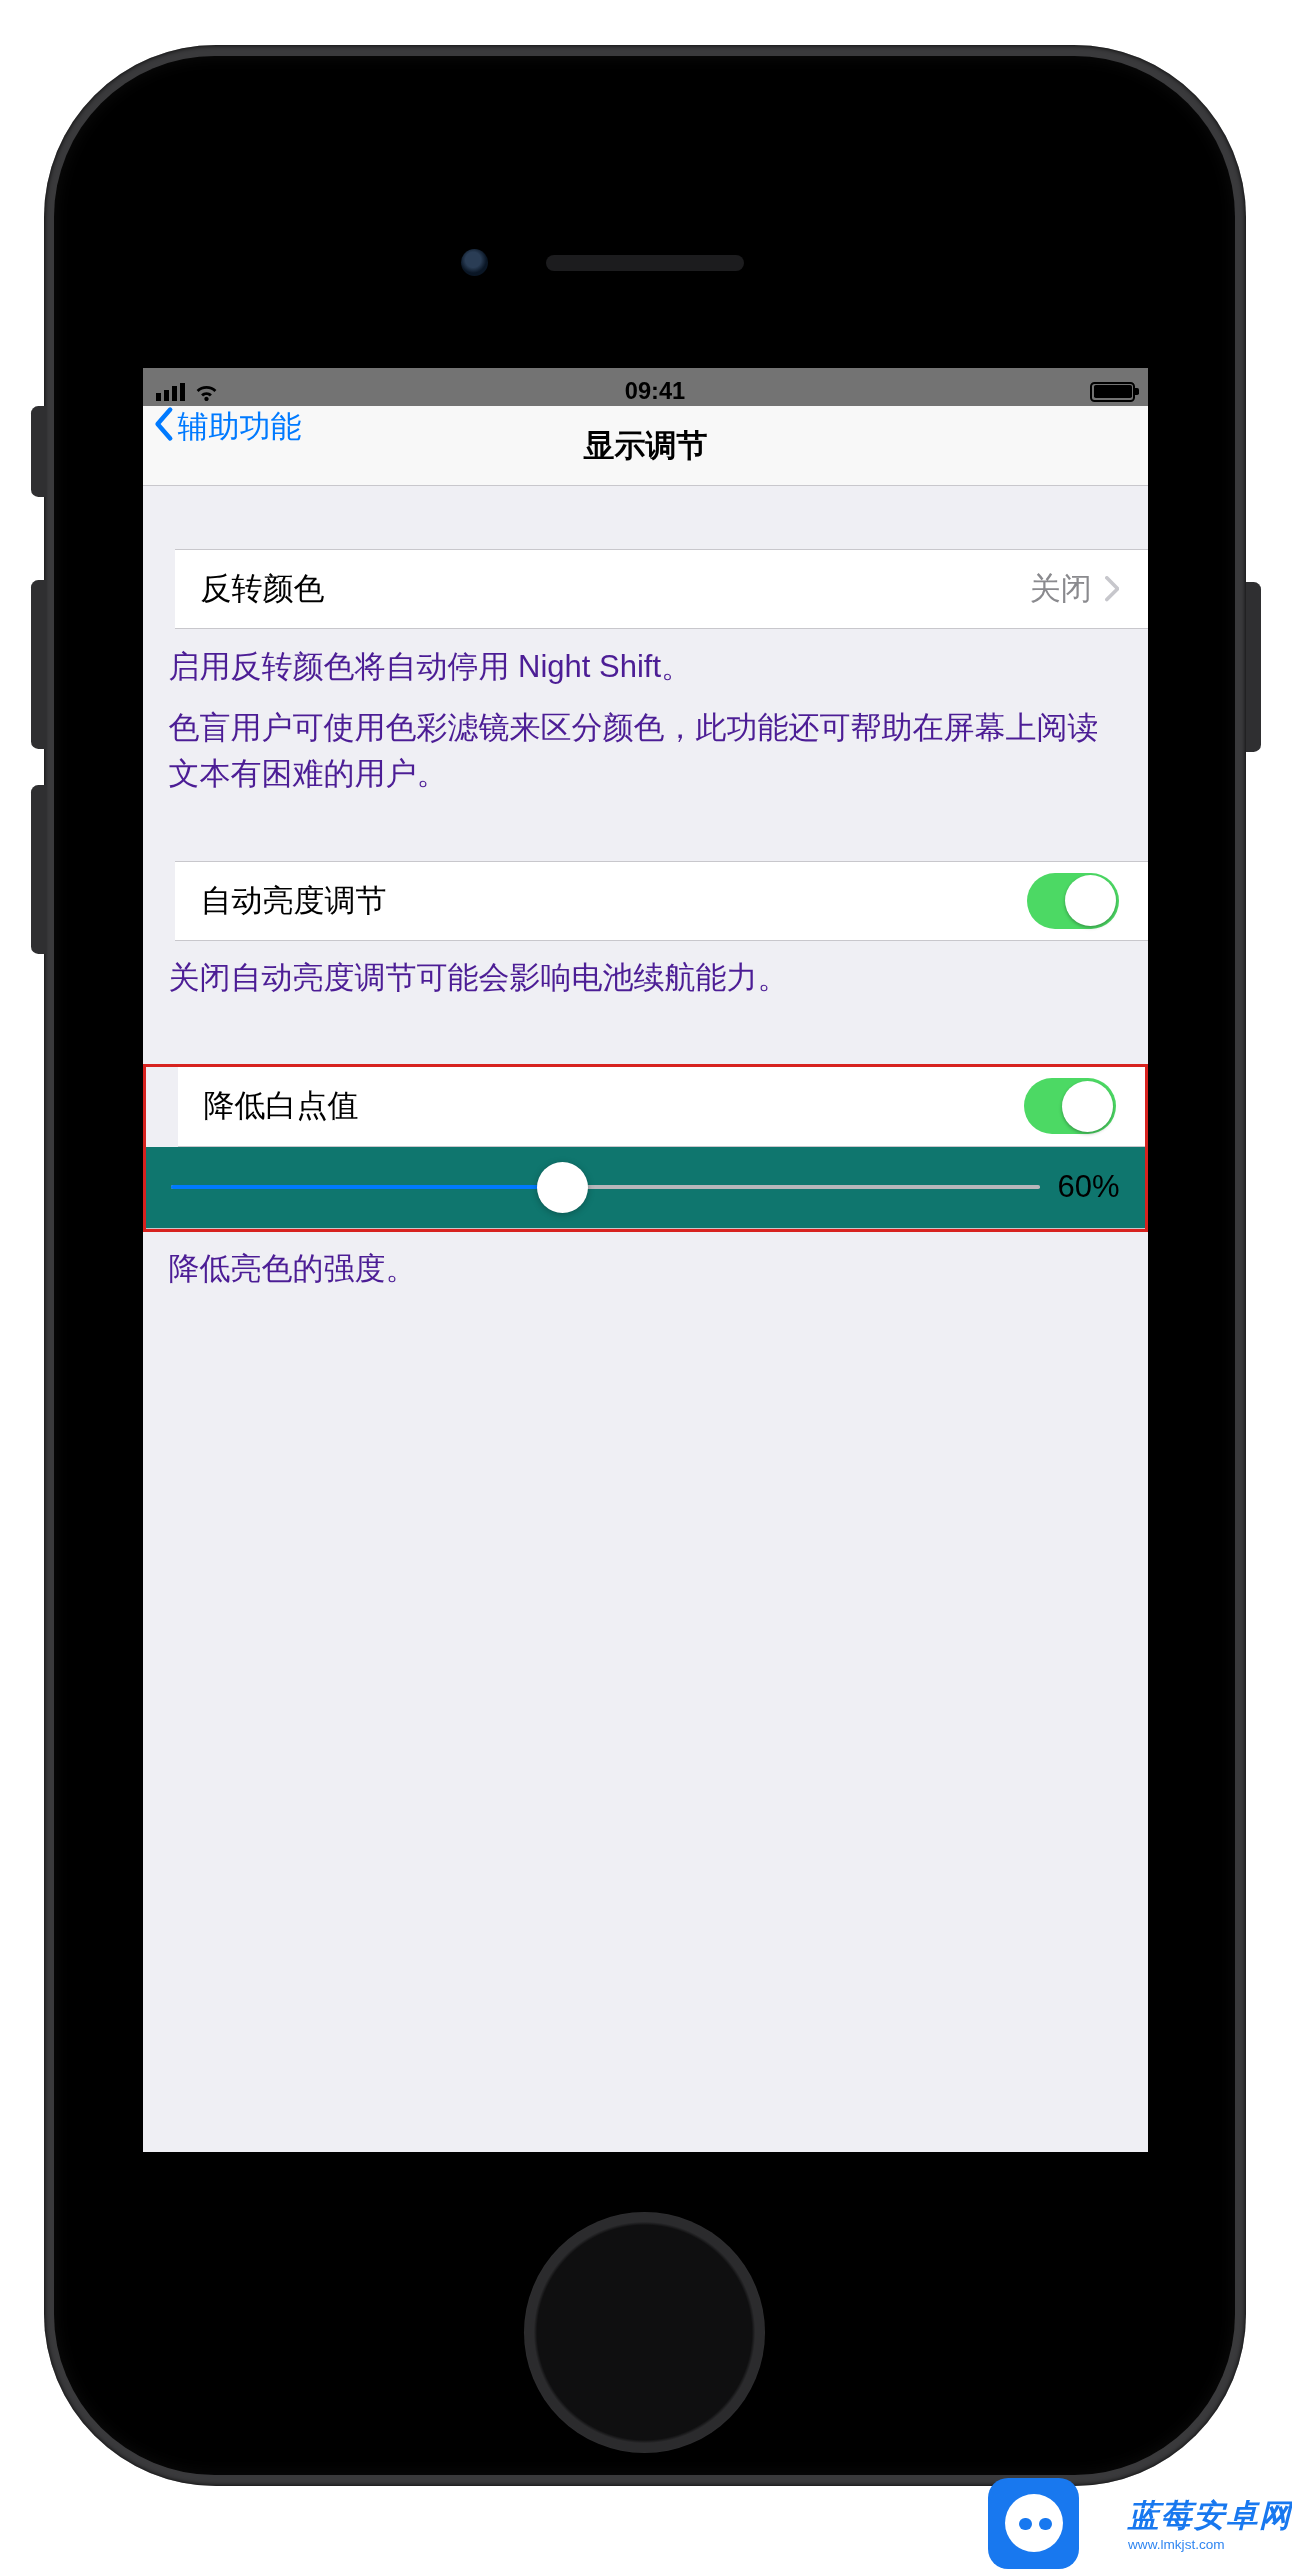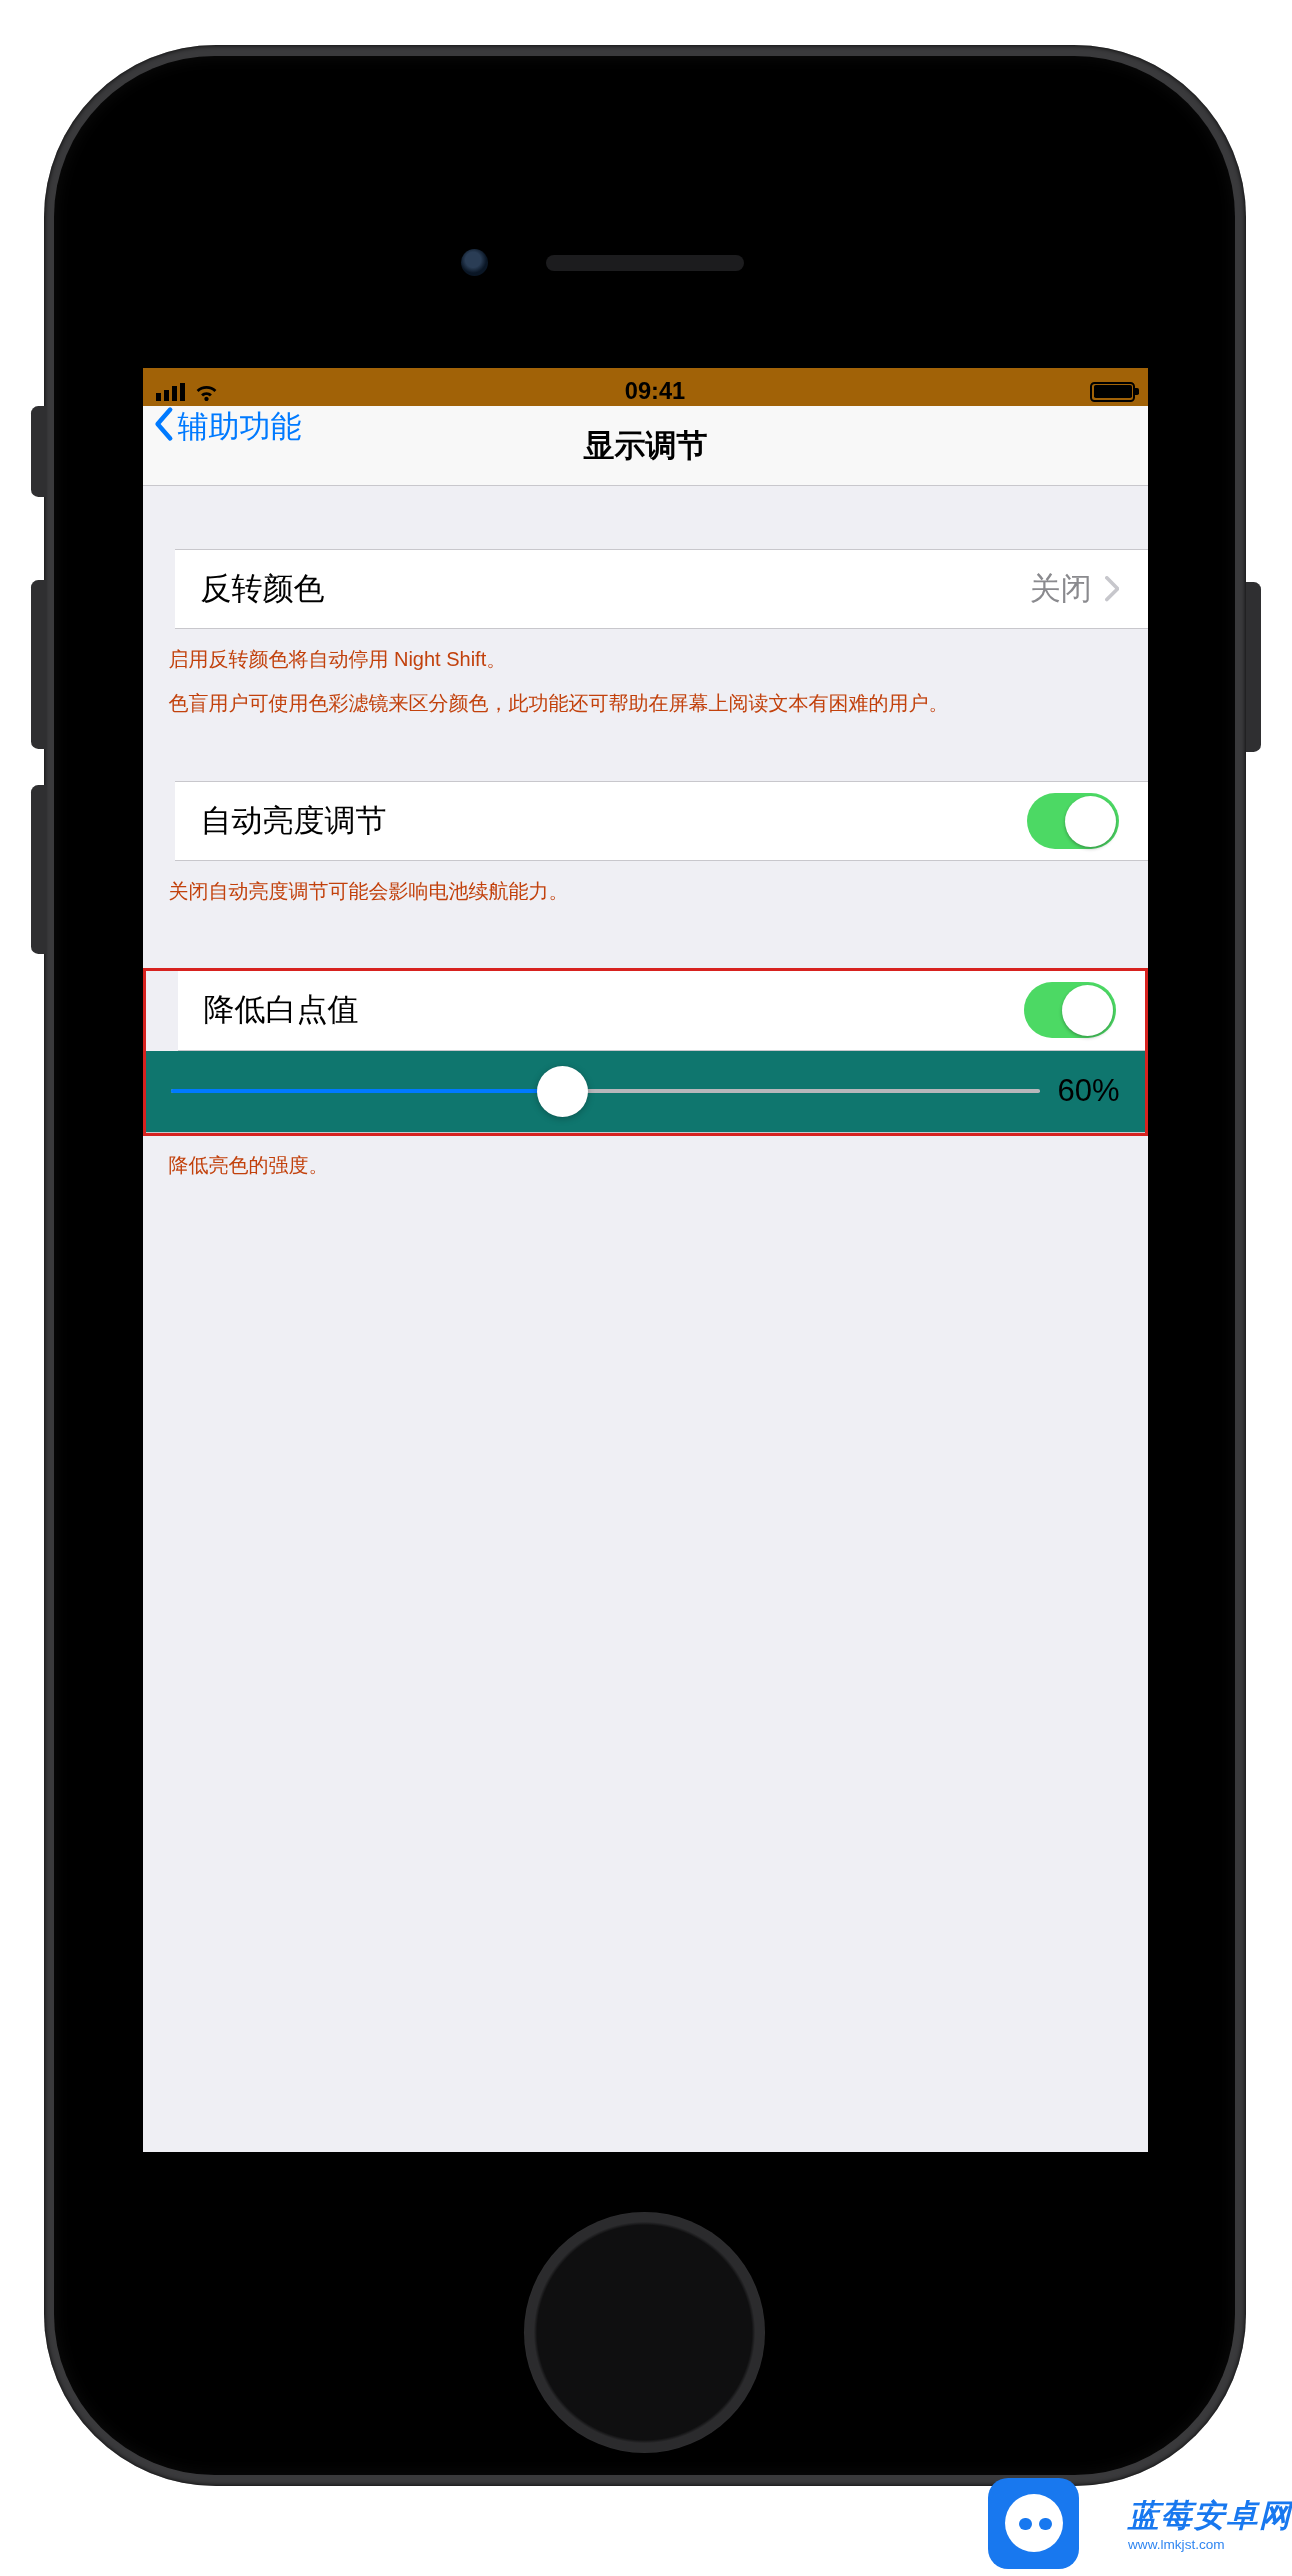--- a/index.html
+++ b/index.html
@@ -57,21 +57,21 @@
     .side-btn { position:absolute; background:#2f2f31; }
     .sb-mute  { left:31px; top:406px; width:14.5px; height:91px; border-radius:7.3px 0 0 7.3px; }
     .sb-volup { left:31px; top:580px; width:14.5px; height:169px; border-radius:7.3px 0 0 7.3px; }
     .sb-voldn { left:31px; top:785px; width:14.5px; height:169px; border-radius:7.3px 0 0 7.3px; }
     .sb-pwr   { left:1246px; top:582px; width:14.5px; height:170px; border-radius:0 7.3px 7.3px 0; }
 
     .status-bar {
       height: 38px;
       display:flex; align-items:center; justify-content:space-between;
       padding: 9px 12.7px 0;
-      background:#a16207;
+      background:#737373;
       font-size: 23.6px;
     }
     .sb-left, .sb-right { display:flex; align-items:center; gap:7.3px; }
     .signal { display:flex; gap:2.7px; align-items:flex-end; }
     .signal span { width:5.4px; background:#000; display:block; }
     .signal span:nth-child(1){height:7.3px}
     .signal span:nth-child(2){height:11px}
     .signal span:nth-child(3){height:14.5px}
     .signal span:nth-child(4){height:18px}
     .wifi-ic svg{display:block}
@@ -103,21 +103,21 @@
       padding: 0 29px 0 25.4px;
       display:flex; align-items:center; justify-content:space-between;
       font-size:31px;
       border-top:0.9px solid #c8c7cc;
       border-bottom:0.9px solid #c8c7cc;
       margin-left:32px;
     }
     .cell-right { display:flex; align-items:center; gap:12.7px; color:#8a8a8e; }
     .chev svg{display:block}
     .footnote {
-      color:#c2410c; font-size:20px;
+      color:#4c1d95; font-size:31px;
       padding: 14.5px 25.4px 0;
       line-height:1.5;
     }
 
     .switch {
       width:92px; height:56px; border-radius:28px;
       background:#4cd964; position:relative;
     }
     .switch .knob{
       position:absolute; right:2.7px; top:2.7px;

